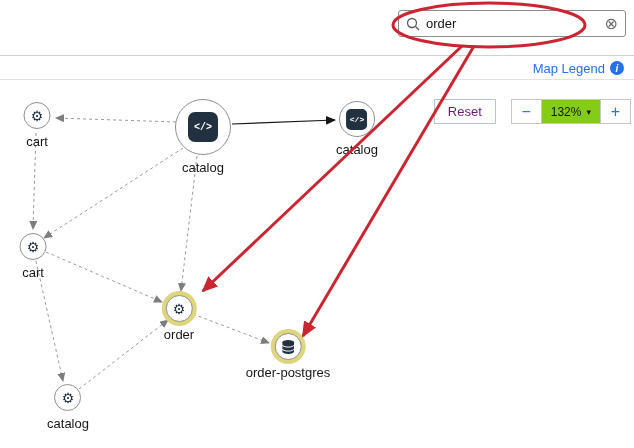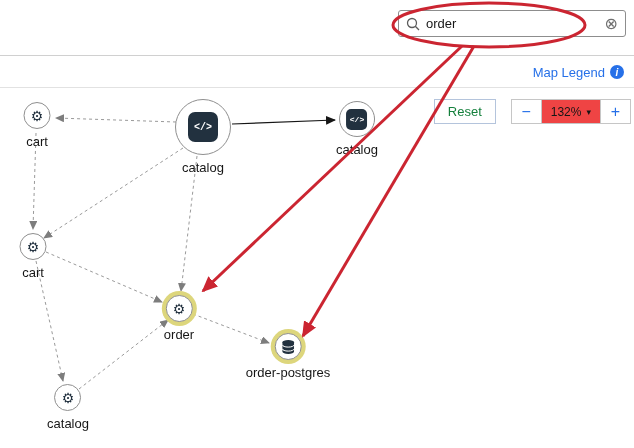--- a/index.html
+++ b/index.html
@@ -8,32 +8,32 @@
   .page{position:relative;width:634px;height:448px;background:#fff;overflow:hidden}
 
   
   .topbar{position:absolute;top:0;left:0;width:634px;height:56px;background:#fff;border-bottom:1px solid #d0d0d0}
   .search-box{position:absolute;top:10px;right:8px;width:228px;height:27px;border:1px solid #8d8d8d;border-radius:3px;background:#fff;display:flex;align-items:center;padding:0 7px;gap:6px}
   .search-icon{display:flex;align-items:center}
   .search-input{flex:1;min-width:0;border:none;outline:none;font-size:13px;color:#161616;font-family:"Liberation Sans",sans-serif;background:transparent}
   .clear-icon{color:#6f6f6f;font-size:16px;line-height:1;cursor:pointer}
 
   
-  .legendbar{position:absolute;top:57px;left:0;width:634px;height:31px;background:#fff;border-bottom:1px solid #e2e2e2;display:flex;justify-content:flex-end;align-items:center;padding-right:10px}
+  .legendbar{position:absolute;top:57px;left:0;width:634px;height:23px;background:#fff;border-bottom:1px solid #e2e2e2;display:flex;justify-content:flex-end;align-items:center;padding-right:10px}
   .legend-link{display:flex;align-items:center;gap:5px;color:#2670e8;font-size:13px;text-decoration:none;cursor:pointer}
   .info-icon{width:14px;height:14px;border-radius:50%;background:#2670e8;color:#fff;font-size:10px;font-weight:bold;font-style:italic;display:flex;align-items:center;justify-content:center}
 
   
   .map{position:absolute;top:89px;left:0;width:634px;height:359px;background:#fff}
   .controls{position:absolute;top:10px;right:3px;display:flex;align-items:center;gap:15px;z-index:5}
-  .reset-btn{background:#fff;border:1px solid #b4c4dc;color:#15803d;font-size:13px;height:25px;padding:0 13px;cursor:pointer;font-family:"Liberation Sans",sans-serif}
+  .reset-btn{background:#fff;border:1px solid #b4c4dc;color:#701a75;font-size:13px;height:25px;padding:0 13px;cursor:pointer;font-family:"Liberation Sans",sans-serif}
   .zoom-group{display:flex;align-items:stretch}
   .zbtn{background:#fff;border:1px solid #c6c6c6;height:25px;width:31px;font-size:16px;line-height:1;color:#2670e8;cursor:pointer;font-family:"Liberation Sans",sans-serif}
   .zbtn+ .zlevel,.zlevel + .zbtn{margin-left:-1px}
-  .zlevel{display:flex;align-items:center;gap:5px;border:1px solid #c6c6c6;margin-left:-1px;background:#ef4444;padding:0 9px;font-size:12px;color:#161616;cursor:pointer;height:25px}
+  .zlevel{display:flex;align-items:center;gap:5px;border:1px solid #c6c6c6;margin-left:-1px;background:#84cc16;padding:0 9px;font-size:12px;color:#161616;cursor:pointer;height:25px}
   .caret{font-size:9px;color:#161616}
 
   
   .node{position:absolute;display:flex;flex-direction:column;align-items:center;transform:translateX(-50%);cursor:pointer;z-index:3}
   .circle{background:#fff;border:1px solid #8f8f8f;border-radius:50%;display:flex;align-items:center;justify-content:center}
   .c-sm{width:27px;height:27px}
   .c-md{width:36px;height:36px}
   .c-lg{width:56px;height:56px}
   .highlight{box-shadow:0 0 0 4px #ddd67c}
   .gear{color:#22313f;font-size:14px;line-height:1}

